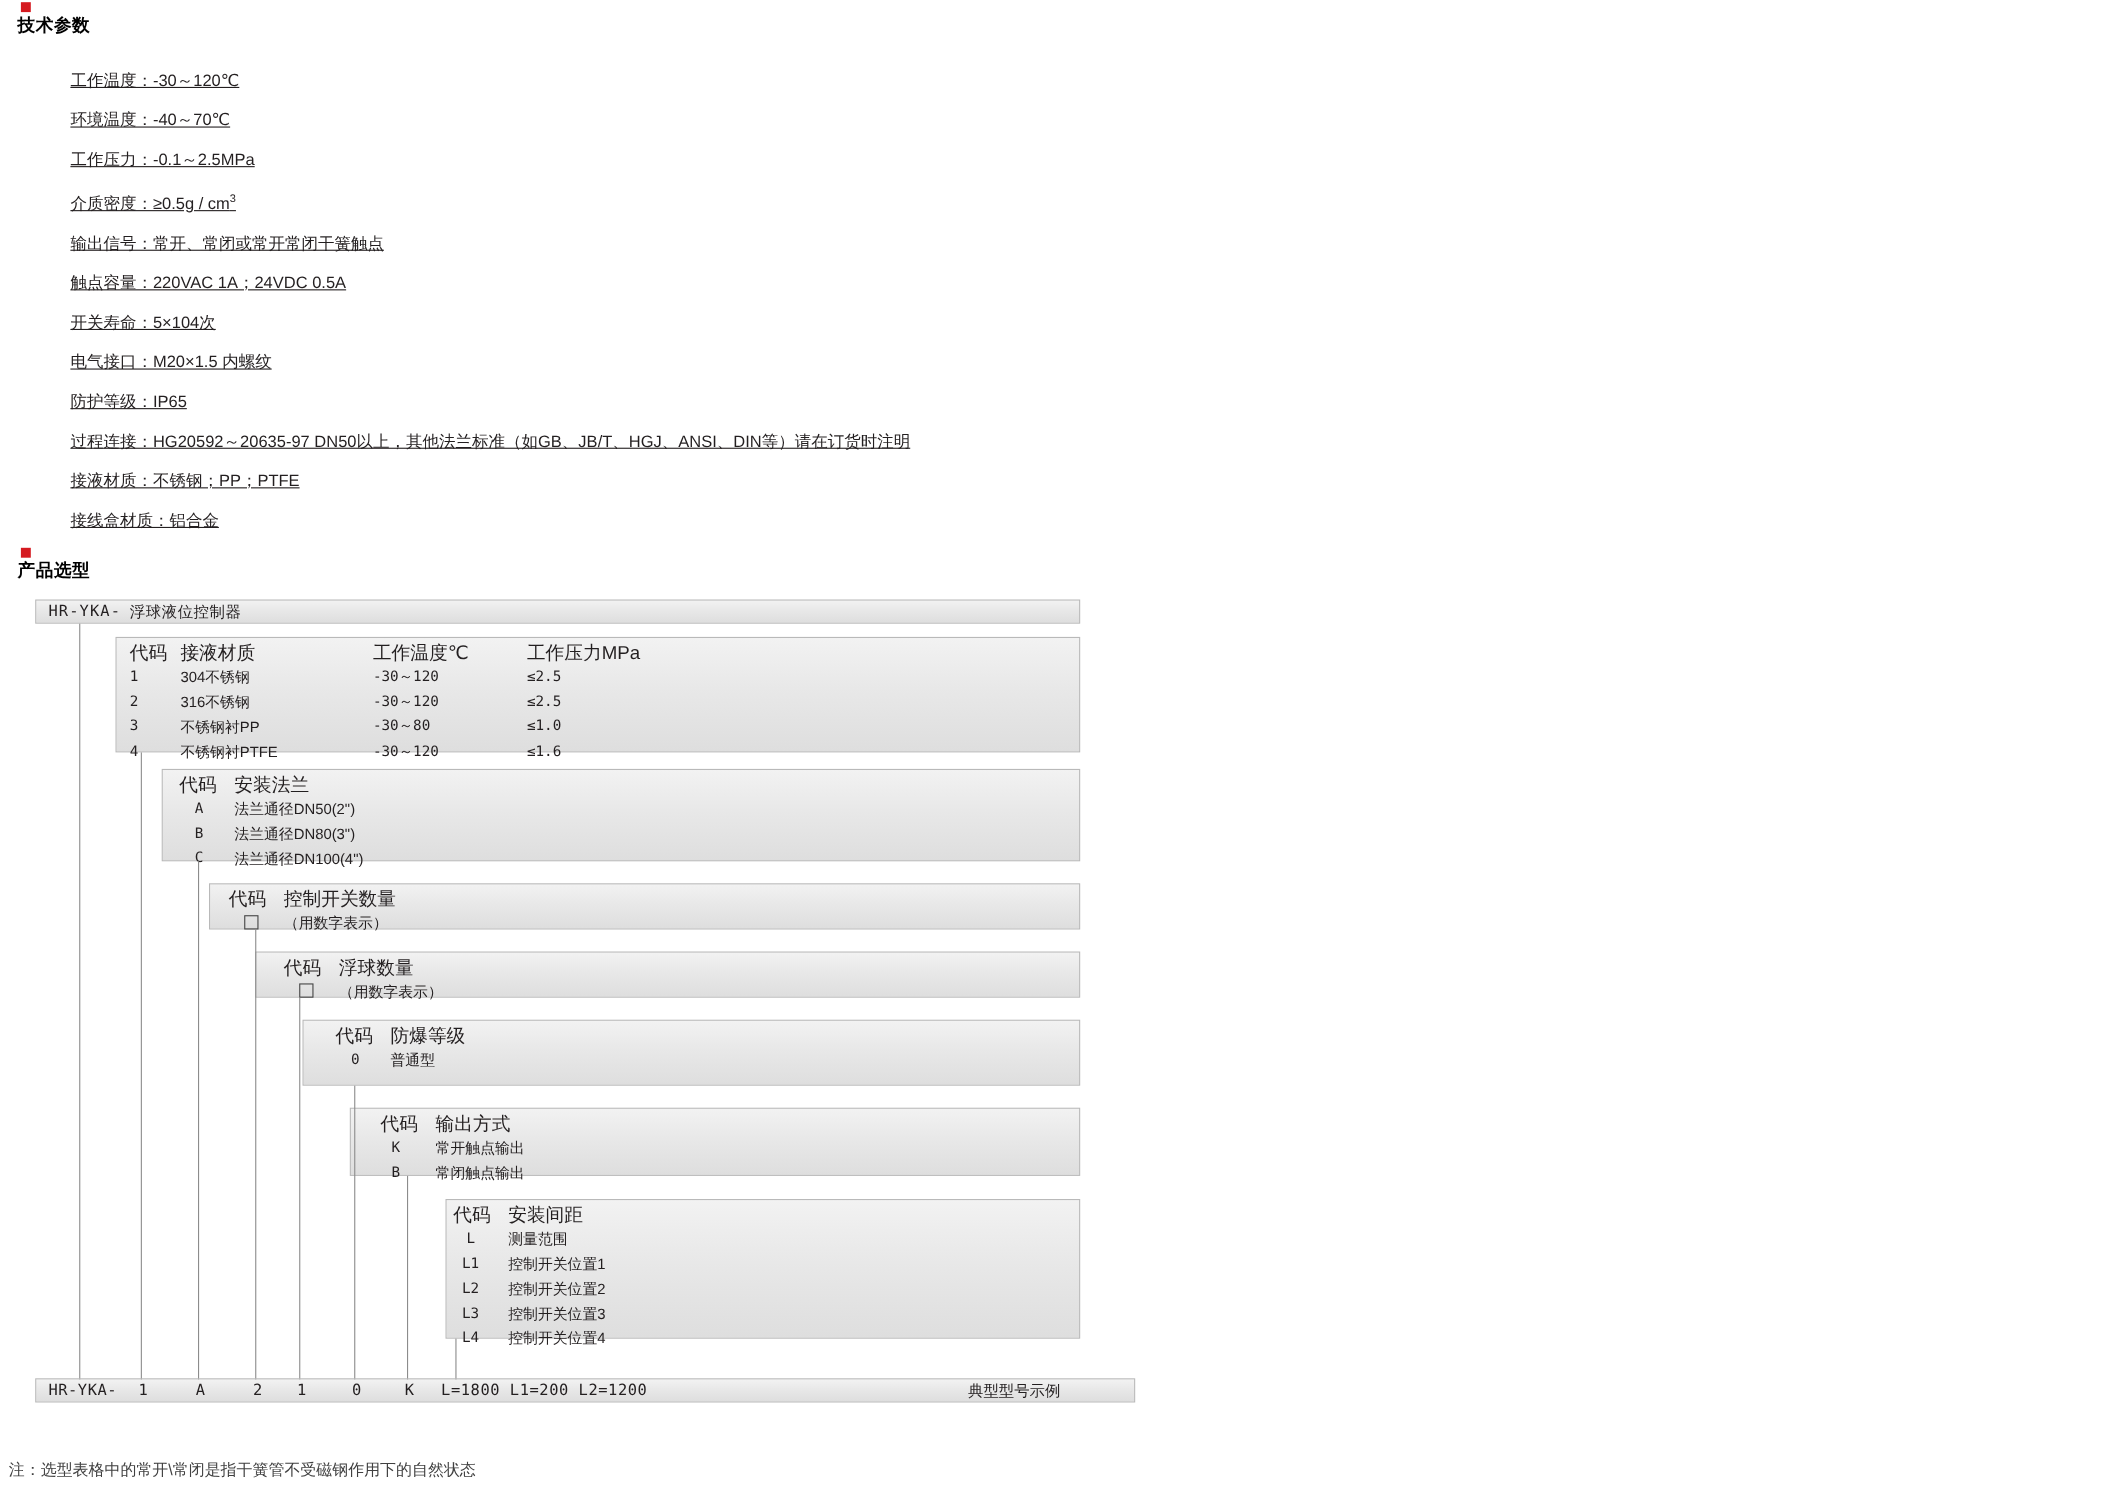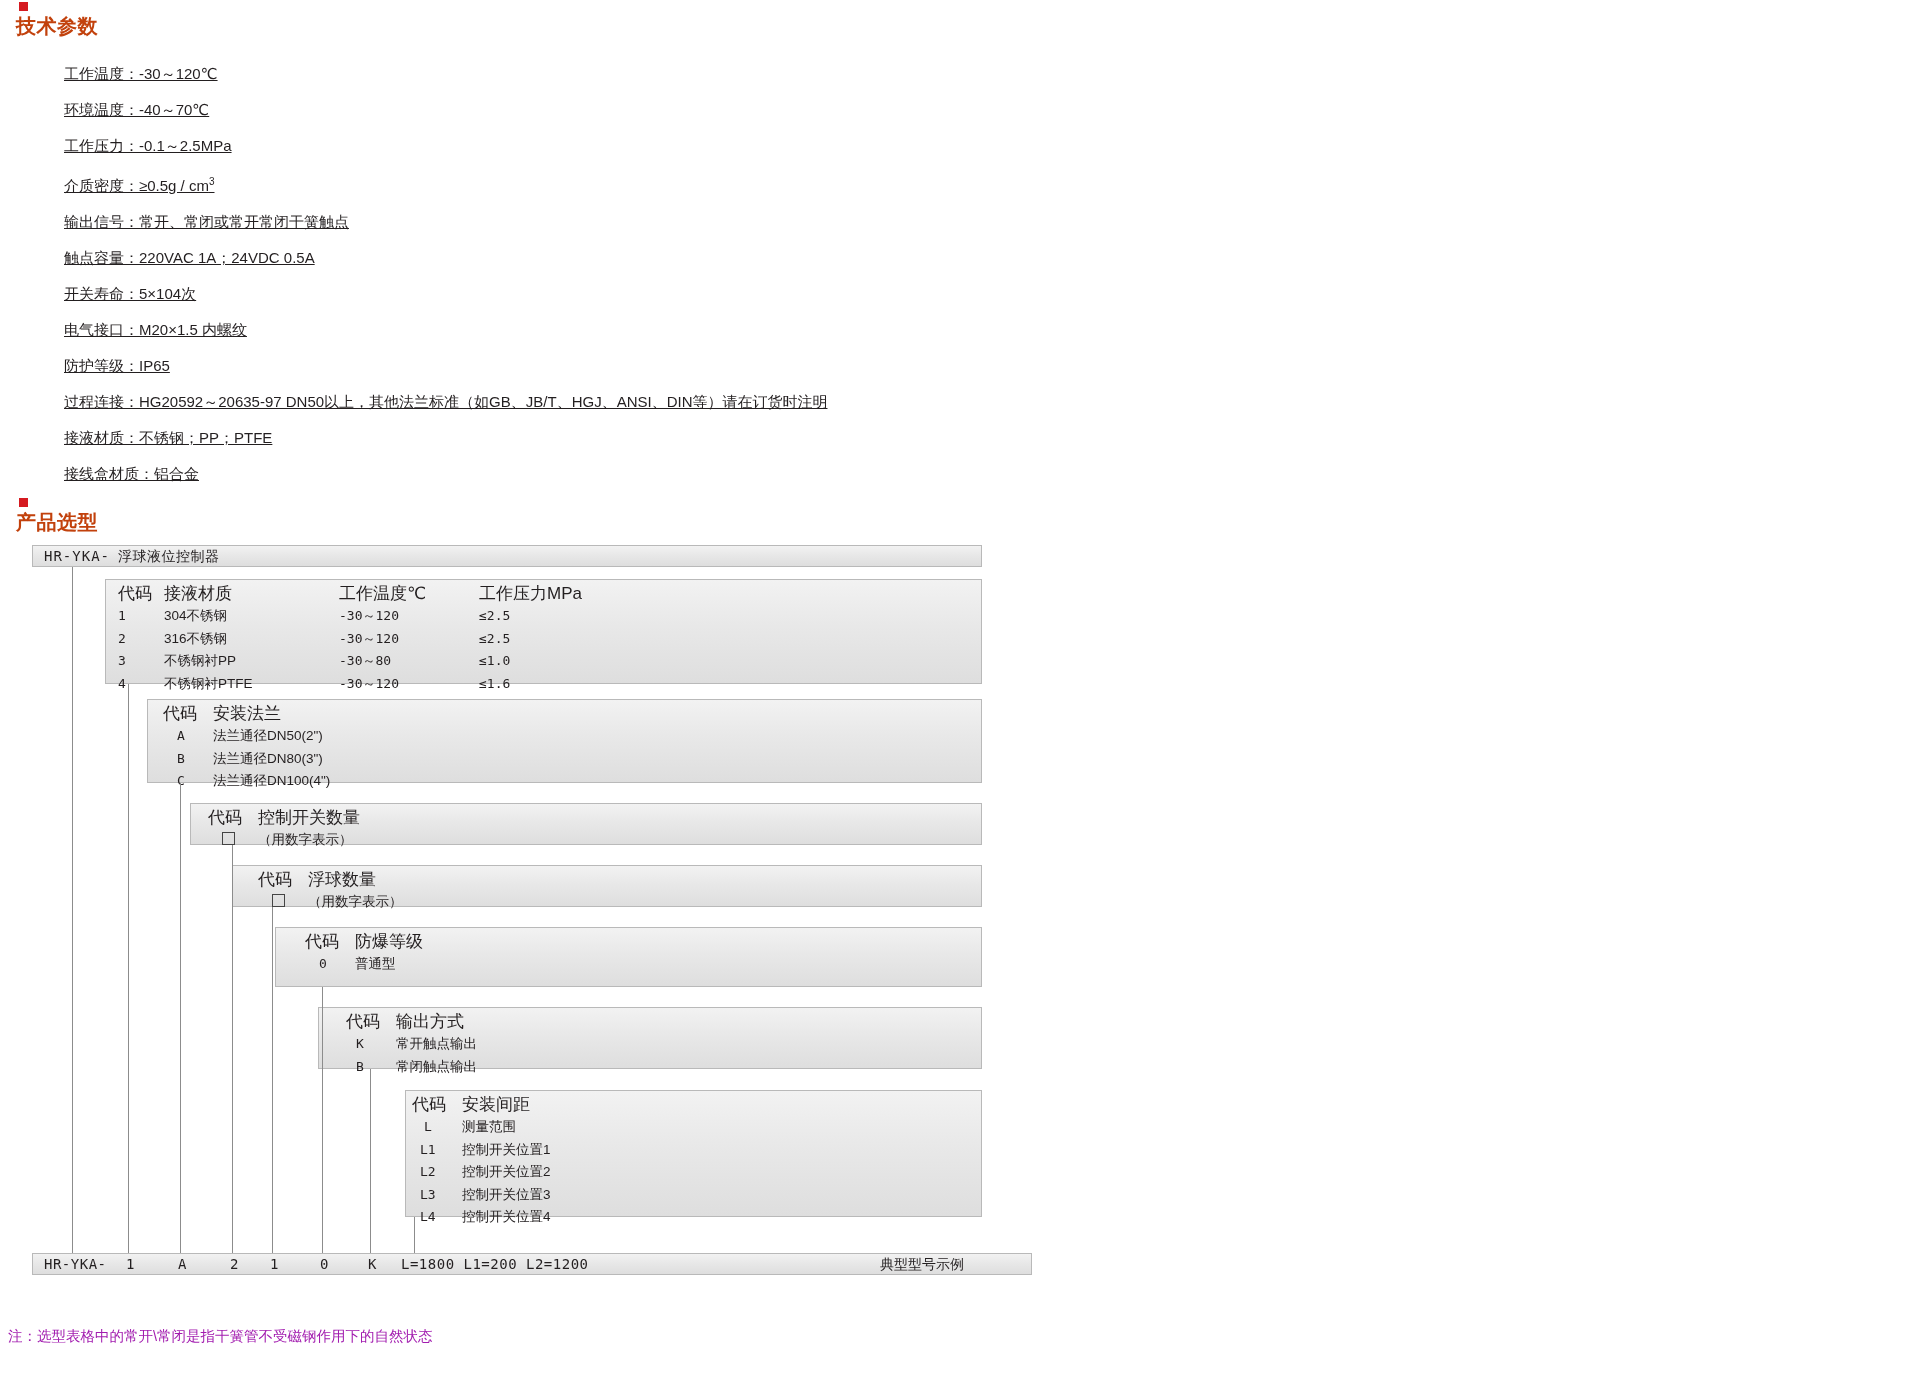--- a/index.html
+++ b/index.html
@@ -31,23 +31,23 @@
     margin-left: 8px;
   }
   .sq {
     width: 9px;
     height: 9px;
     background: #d51a20;
     display: block;
     margin-left: 3px;
   }
   .section-title {
-    font-size: 20px;
+    font-size: 16px;
     font-weight: bold;
-    color: #c2410c;
+    color: #000000;
     letter-spacing: 0.5px;
     margin-top: 2px;
   }
 
   
   .tech-list {
     margin: 14px 0 0 34px;
     text-decoration: underline;
   }
   .tech-item {
@@ -119,21 +119,21 @@
     width: 11px;
     height: 11px;
     border: 1px solid #444;
     vertical-align: -1px;
   }
 
   .note {
     position: absolute;
     left: 8px;
     font-size: 14.5px;
-    color: #a21caf;
+    color: #404040;
     white-space: nowrap;
   }
   .example-label {
     position: absolute;
     font-size: 14px;
     color: #231f20;
     white-space: nowrap;
   }
   .bottom-row {
     position: absolute;

